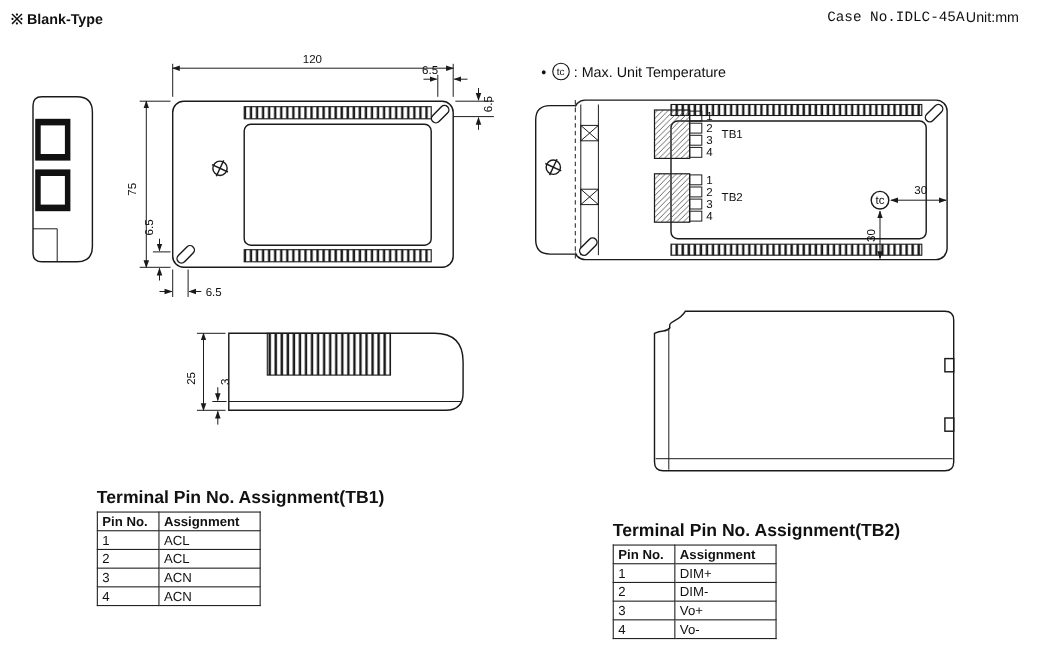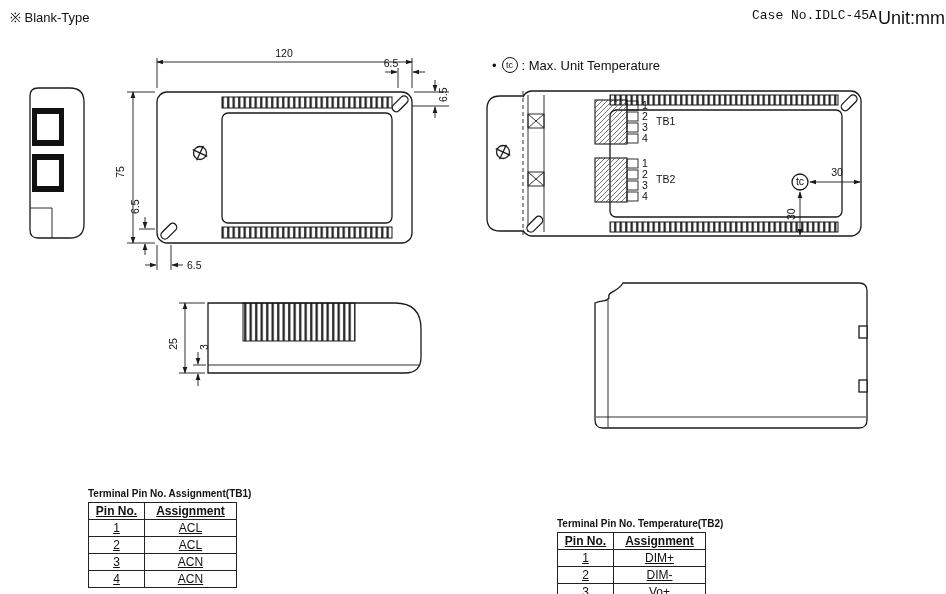--- a/index.html
+++ b/index.html
@@ -1,35 +1,35 @@
 <!DOCTYPE html>
 <html><head>
 <meta charset="utf-8">
 <style>
   * { margin:0; padding:0; box-sizing:border-box; }
   body { font-family:"Liberation Sans", sans-serif; background:#fff; color:#111; }
   .page { position:relative; width:946px; height:594px; background:#fff; overflow:hidden; }
   .abs { position:absolute; }
-  .hdr-type { position:absolute; left:10px; top:8px; font-size:13px; font-weight:normal; }
+  .hdr-type { position:absolute; left:10px; top:8px; font-size:13px; font-weight:bold; }
   .hdr-case { position:absolute; left:752px; top:8px; font-size:13px;font-family:Liberation Mono, monospace; }
-  .hdr-unit { position:absolute; left:878px; top:8px; font-size:18px; }
+  .hdr-unit { position:absolute; left:878px; top:8px; font-size:13px; }
   .tc-note { position:absolute; left:492px; top:57px; font-size:13px; display:flex; align-items:center; }
   .tc-note .bullet { margin-right:4px; }
   .tc-circle { display:inline-flex; width:16px; height:16px; border:1.2px solid #111; border-radius:50%;
                align-items:center; justify-content:center; font-size:9px; margin:0 4px 0 1px; }
   svg text { font-family:"Liberation Sans", sans-serif; font-size:10.5px; fill:#111; }
   .ln   { stroke:#1a1a1a; stroke-width:1.3; fill:none; }
   .lnw  { stroke:#1a1a1a; stroke-width:1.3; fill:#fff; }
   .thin { stroke:#1a1a1a; stroke-width:0.9; fill:none; }
   .dim line { stroke:#1a1a1a; stroke-width:0.9; fill:none; }
   .dash { stroke:#1a1a1a; stroke-width:0.9; stroke-dasharray:4 3; fill:none; }
   .tbl { position:absolute; }
-  .tbl h3 { font-size:10px; font-weight:bold; margin-bottom:3px;margin-top:44px; }
+  .tbl h3 { font-size:16px; font-weight:bold; margin-bottom:3px; }
   .tbl table { border-collapse:collapse; }
-  .tbl th, .tbl td { border:1px solid #222; font-size:12px; text-align:center; padding:1px 4px; height:17px;text-decoration:underline; }
+  .tbl th, .tbl td { border:1px solid #222; font-size:12px; text-align:left; padding:1px 4px; height:17px; }
   .tbl th:first-child, .tbl td:first-child { width:56px; }
   .tbl th:last-child,  .tbl td:last-child  { width:92px;margin-top:46px; }
   .tbl th { font-weight:bold; }
 </style>
 </head>
 <body>
 
 <div class="page">
 
   <svg width="0" height="0" style="position:absolute" aria-hidden="true">
@@ -224,21 +224,21 @@
         </tr>
         <tr>
           <td>4</td>
           <td>ACN</td>
         </tr>
       </tbody>
     </table>
   </section>
 
   <section class="tbl" style="left:557px; top:474px;">
-    <h3>Terminal Pin No. Temperature(TB2)</h3>
+    <h3>Terminal Pin No. Assignment(TB2)</h3>
     <table>
       <thead>
         <tr>
           <th>Pin No.</th>
           <th>Assignment</th>
         </tr>
       </thead>
       <tbody>
         <tr>
           <td>1</td>

